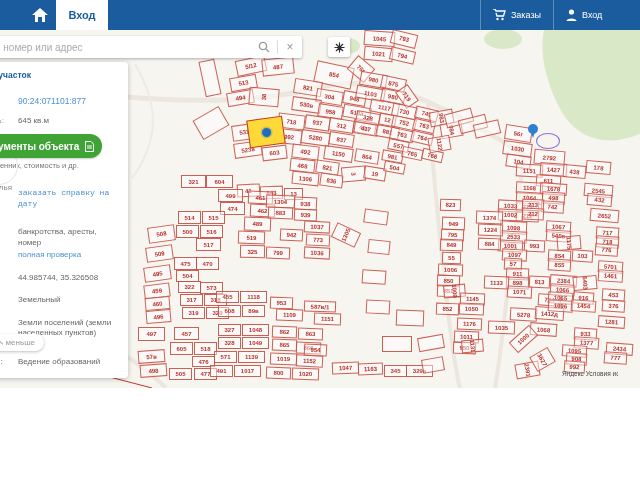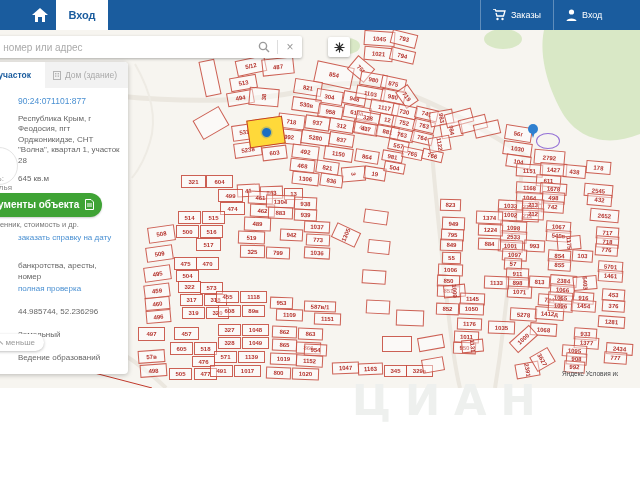--- a/index.html
+++ b/index.html
@@ -48,21 +48,21 @@
   .tab{position:relative;display:flex;align-items:center;cursor:pointer;}
   .tab-parcel{width:103px;background:#fff;color:var(--navbar,#1a5c9e);font-weight:bold;font-size:8.5px;}
   .tab-parcel span{position:absolute;right:14px;white-space:nowrap;}
   .tab-house{flex:1;background:#f2f2f2;color:#a9a9a9;font-size:8.5px;gap:4px;padding-left:8px;border-radius:0 4px 0 0;}
   .p-circle{position:absolute;left:38px;top:85px;width:36px;height:36px;border:1px solid #e4e4e4;border-radius:50%;}
   .p-fragment{position:absolute;right:116px;top:121px;white-space:nowrap;color:#8a8a8a;font-size:8px;}
   .p-row{position:relative;margin:0 8px 0 76px;line-height:1.32;}
   .p-label{position:absolute;right:116px;top:0;white-space:nowrap;color:#999;}
   .link{color:var(--link-blue,#4a90d2);text-decoration:none;cursor:pointer;display:inline-block;}
   .cad-num{font-size:8.5px;}
-  .mt8{margin-top:8px;}.mt6{margin-top:6px;}.mt10{margin-top:4px;}.mt12{margin-top:12px;}
+  .mt8{margin-top:8px;}.mt6{margin-top:6px;}.mt10{margin-top:18px;font-family:Liberation Mono, monospace;}.mt12{margin-top:12px;}
   .mt18{margin-top:18px;}.mt2{margin-top:2px;}.mt13{margin-top:13px;}
   .docs-btn{position:relative;margin:8px 8px 0 30px;width:130px;height:24px;background:var(--button-green,#3fa335);
     border:none;border-radius:13px;color:#fff;font-weight:bold;font-size:10px;cursor:pointer;
     display:flex;align-items:center;justify-content:center;gap:6px;font-family:"Liberation Sans",sans-serif;
     box-shadow:0 1px 2px rgba(0,0,0,.2);}
   .docs-caption{margin:3px 8px 0 33px;color:#777;font-size:7.5px;}
   
   .collapse-btn{position:absolute;left:-20px;top:334px;width:64px;height:17px;background:#fff;border-radius:9px;
     box-shadow:0 1px 3px rgba(0,0,0,.25);z-index:30;display:flex;align-items:center;justify-content:flex-end;
     gap:4px;padding-right:9px;box-sizing:border-box;color:#999;font-size:8px;cursor:pointer;}
@@ -338,21 +338,20 @@
       </div>
     <div class="purple-ellipse"></div>
     <div class="map-pin">
         <div class="head"></div>
         <div class="tip"></div>
       </div>
     <div class="attribution">Яндекс Условия использования</div>
   </div>
 
   <div class="bottom-white"></div>
-  <div class="watermark">ЦИАН</div>
 
   <div class="navbar">
     <div class="home-tab">
       <svg width="16" height="14" viewBox="0 0 16 14">
           <path d="M8,0 L16,7 L13,7 L13,14 L10,14 L10,9 L6,9 L6,14 L3,14 L3,7 L0,7 Z" fill="#fff"></path>
         </svg>
     </div>
     <div class="map-tab">Вход</div>
     <div class="nav-right">
       <div class="nav-sep"></div>
@@ -390,42 +389,28 @@
     <svg width="11" height="11" viewBox="0 0 24 24">
         <path d="M12 2v20M2 12h20M5 5l14 14M19 5L5 19" stroke="#2e2e2e" stroke-width="2.6" stroke-linecap="round"></path>
       </svg>
   </div>
 
   <div class="panel">
     <div class="tabs">
       <div class="tab tab-parcel">
         <span>Земельный участок</span>
       </div>
-      <div class="tab tab-house">
-        <svg width="8" height="9" viewBox="0 0 8 9">
-            <rect x="0.5" y="0.5" width="7" height="8" fill="none" stroke="#b5b5b5"></rect>
-            <rect x="2" y="2" width="1.4" height="1.4" fill="#b5b5b5"></rect>
-            <rect x="4.6" y="2" width="1.4" height="1.4" fill="#b5b5b5"></rect>
-            <rect x="2" y="4.4" width="1.4" height="1.4" fill="#b5b5b5"></rect>
-            <rect x="4.6" y="4.4" width="1.4" height="1.4" fill="#b5b5b5"></rect>
-          </svg>
-        <span>Дом (здание)</span>
-      </div>
     </div>
 
     <div class="p-circle"></div>
     <span class="p-fragment">лья</span>
 
     <div class="p-row mt8">
       <span class="p-label"></span>
       <a class="link cad-num">90:24:071101:877</a>
-    </div>
-    <div class="p-row mt6">
-      <span class="p-label"></span>
-      <span>Республика Крым, г Феодосия, пгт Орджоникидзе, СНТ "Волна", квартал 1, участок 28</span>
     </div>
     <div class="p-row mt8">
       <span class="p-label">Площадь:</span>
       <span>645 кв.м</span>
     </div>
 
     <button class="docs-btn">
       <span>Документы объекта</span>
       <svg width="9" height="11" viewBox="0 0 9 11">
           <path d="M0.5,0.5 H6 L8.5,3 V10.5 H0.5 Z" fill="none" stroke="#fff"></path>
@@ -442,25 +427,29 @@
     <div class="p-row mt18">
       <span class="p-label"></span>
       <span>банкротства, аресты, номер</span>
     </div>
     <div class="p-row mt2">
       <span class="p-label"></span>
       <a class="link">полная проверка</a>
     </div>
     <div class="p-row mt12">
       <span class="p-label"></span>
-      <span>44.985744, 52.236296</span>
+      <span>44.985744, 35.326508</span>
     </div>
     <div class="p-row mt12">
       <span class="p-label"></span>
       <span>Земельный</span>
+    </div>
+    <div class="p-row mt12">
+      <span class="p-label"></span>
+      <span>Земли поселений (земли населенных пунктов)</span>
     </div>
     <div class="p-row mt10">
       <span class="p-label">Форма собственности:</span>
     </div>
     <div class="p-row mt13">
       <span class="p-label"></span>
       <span>Ведение образований</span>
     </div>
   </div>
 

